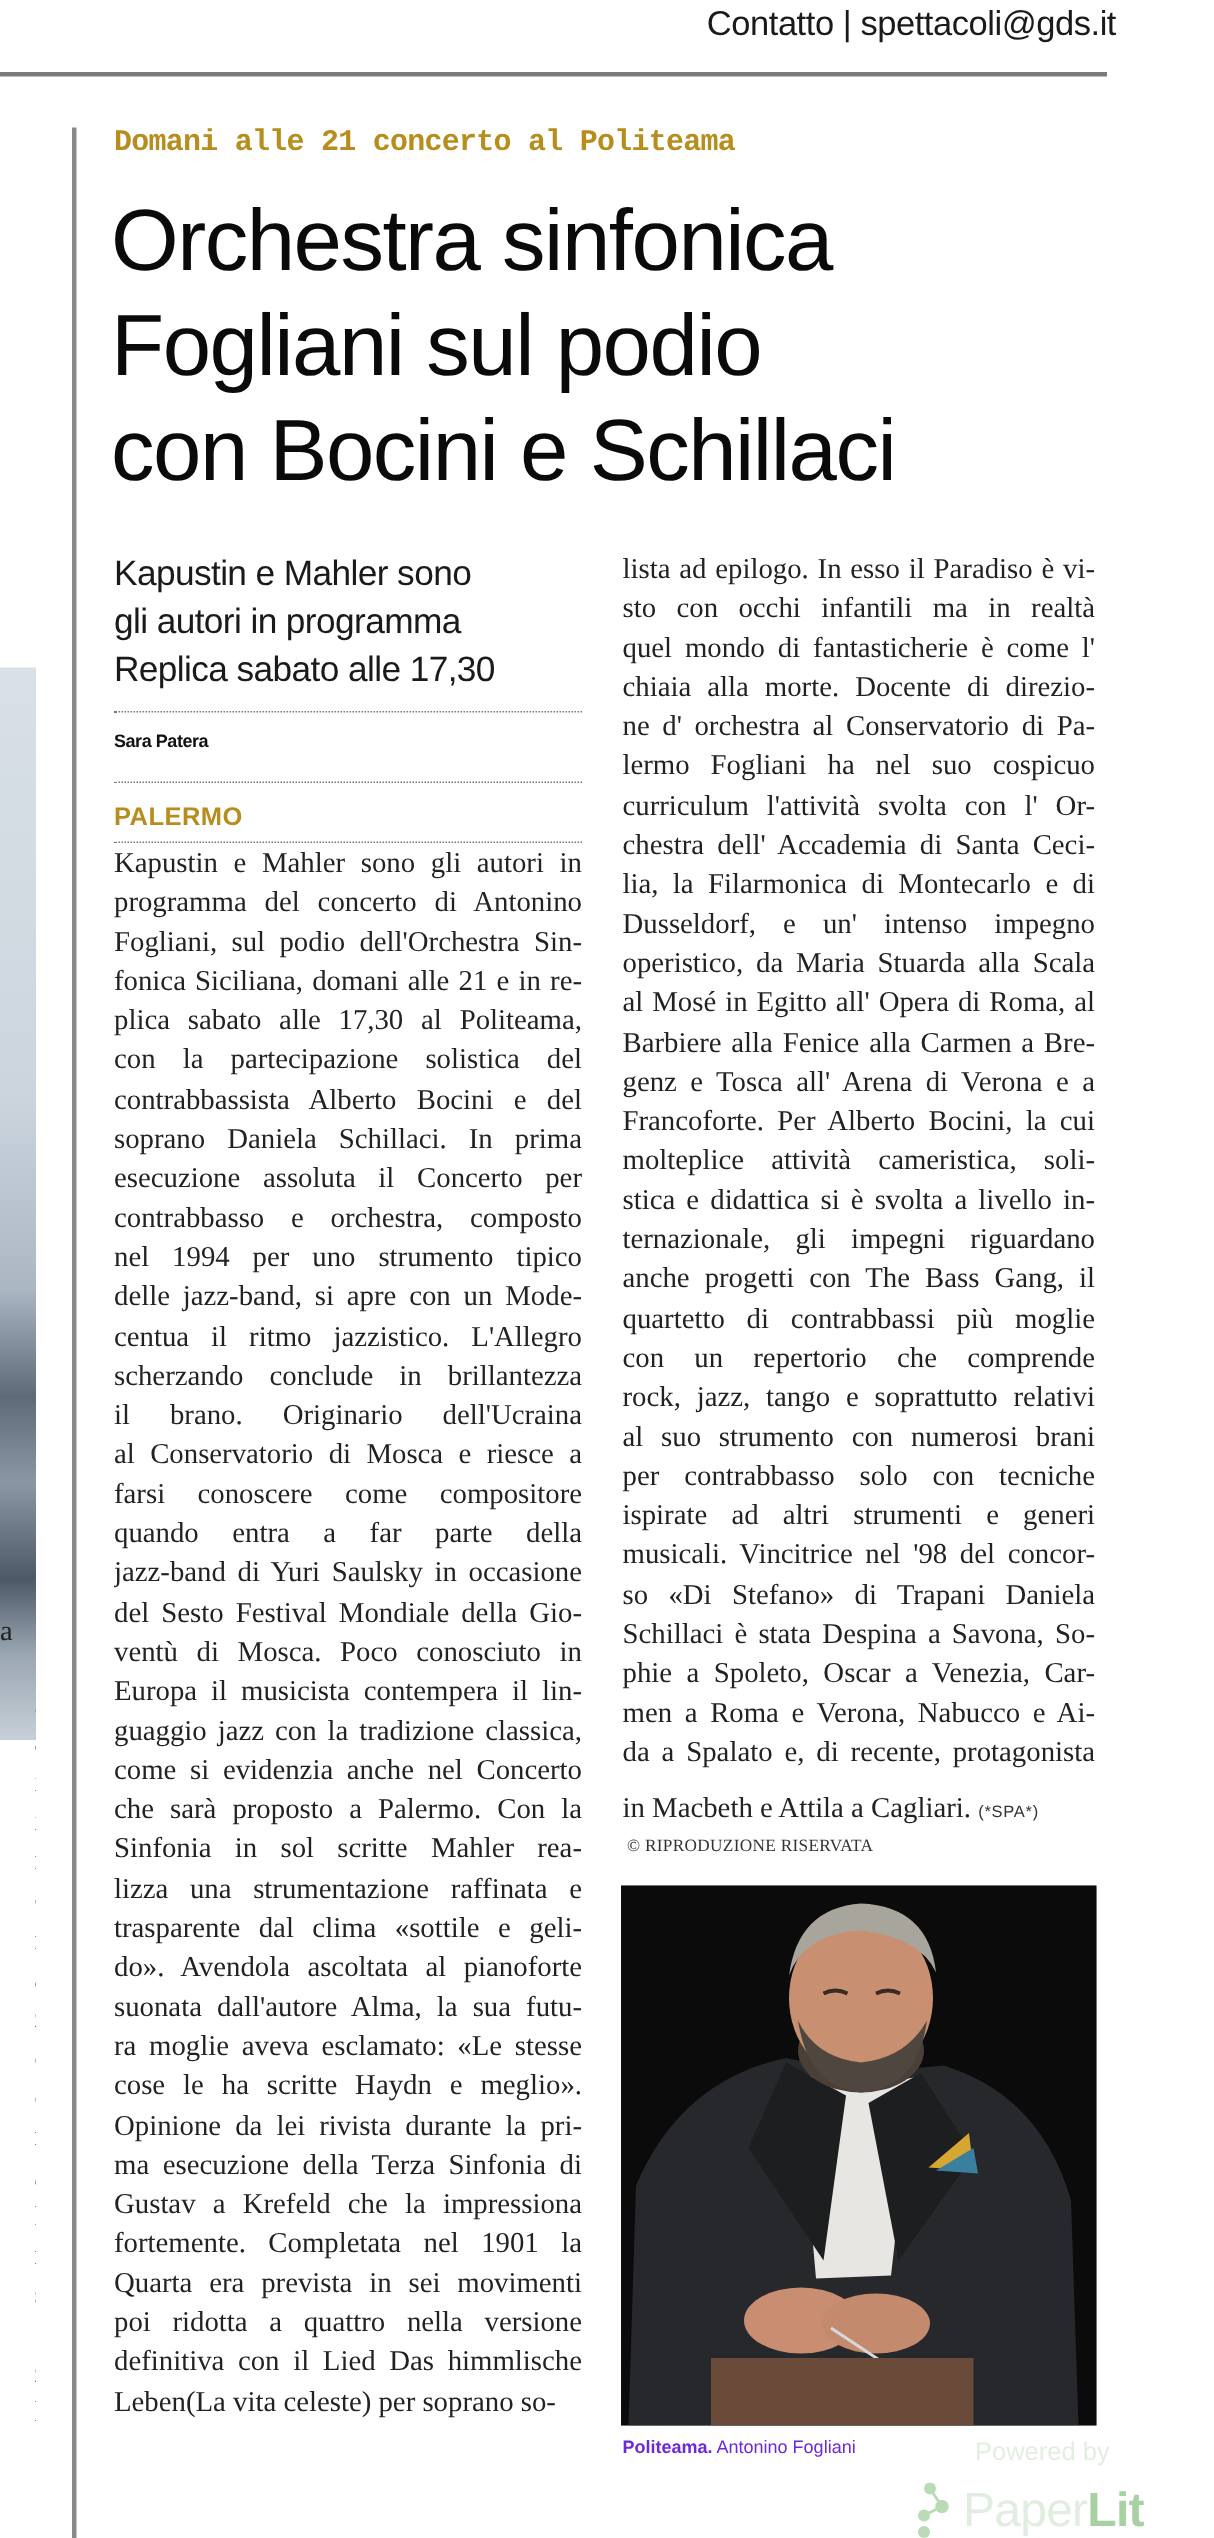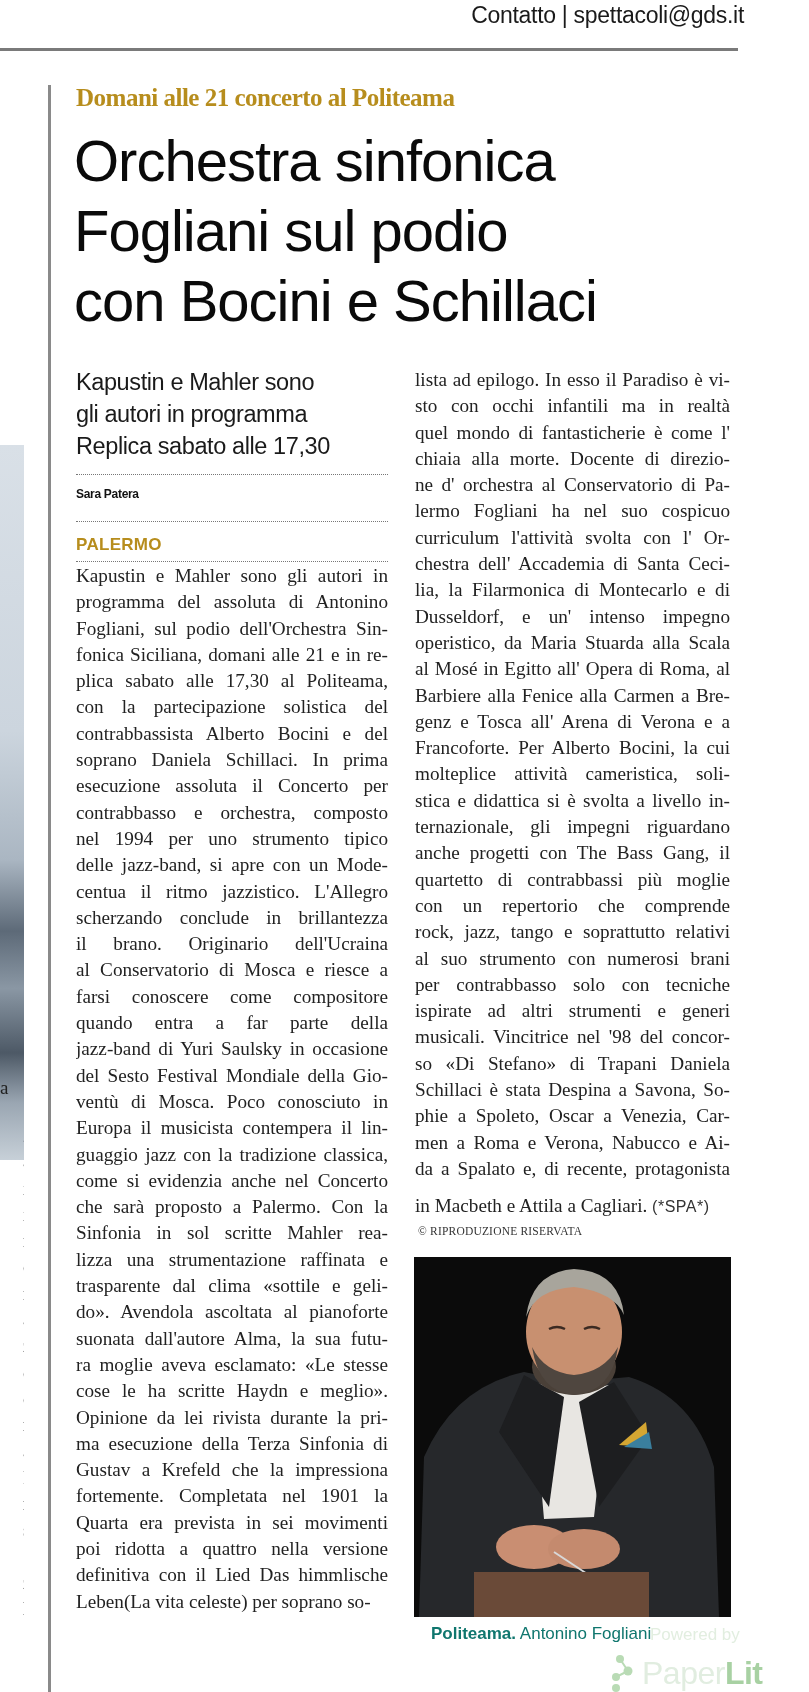--- a/index.html
+++ b/index.html
@@ -27,21 +27,21 @@
     }
     .left-frag {
       position: absolute; left: 0; width: 24px; text-align: right;
       font-family: "Liberation Serif", serif; font-size: 19px; line-height: 26.3px; color: #222;
       overflow: hidden; white-space: nowrap;
     }
     .left-frag div { height: 26.3px; margin-left: 23px; }
 
     .kicker {
       position: absolute; top: 84px; left: 76px;
-      font-family: Liberation Serif, serif; font-weight: bold; font-size: 25px;
+      font-family: Liberation Mono, monospace; font-weight: bold; font-size: 20px;
       color: #b78d1d; letter-spacing: -0.5px;
     }
     .headline {
       position: absolute; top: 126px; left: 74px; width: 680px;
       font-family: "Liberation Sans", sans-serif; font-size: 58px; line-height: 70px;
       color: #0a0a0a; letter-spacing: -1px;
     }
     .subhead {
       position: absolute; top: 366px; left: 76px; width: 320px;
       font-family: "Liberation Sans", sans-serif; font-size: 23.5px; line-height: 32px;
@@ -65,34 +65,34 @@
     }
     .body-col .ln {
       display: block; height: 26.3px; white-space: nowrap; text-align: justify;
       text-align-last: justify; overflow: hidden;
     }
     .body-col .ln.last { text-align-last: left; }
     .col1 { top: 563px; left: 76px; width: 312px; }
     .col2 { top: 367px; left: 415px; width: 315px; }
 
     .signature {
-      font-family: "Liberation Sans", sans-serif; font-size: 16px; color: #333; letter-spacing: 0.5px;
+      font-family: "Liberation Sans", sans-serif; font-size: 11px; color: #333; letter-spacing: 0.5px;
     }
     .copyright {
       position: absolute; top: 1225px; left: 418px;
       font-family: "Liberation Serif", serif; font-size: 11.5px; color: #333; letter-spacing: 0.2px;
     }
 
     .photo {
       position: absolute; top: 1257px; left: 414px; width: 317px; height: 360px;
       background: #0b0b0b; overflow: hidden;
     }
     .caption {
       position: absolute; top: 1624px; left: 415px;
-      font-family: "Liberation Sans", sans-serif; font-size: 17px; color: #0f766e; margin-left: 16px;
+      font-family: "Liberation Sans", sans-serif; font-size: 12px; color: #6d28d9;
     }
     .caption b { font-weight: bold; }
 
     .watermark {
       position: absolute; top: 1625px; left: 610px; width: 200px; height: 67px;
       font-family: "Liberation Sans", sans-serif; color: #c9e3c6;
     }
     .wm-by { position: absolute; top: 0; left: 40px; font-size: 17px; color: #e2eee0; }
     .wm-logo { position: absolute; top: 30px; left: 0; width: 28px; height: 37px; }
     .wm-text { position: absolute; top: 30px; left: 32px; font-size: 32px; letter-spacing: -0.5px; }
@@ -145,21 +145,21 @@
 </div>
 
 <div class="dotted" style="top:474px;"></div>
 <div class="byline">Sara Patera</div>
 <div class="dotted" style="top:521px;"></div>
 <div class="dateline">PALERMO</div>
 <div class="dotted" style="top:561px;"></div>
 
 <div class="body-col col1" id="col1">
     <span class="ln">Kapustin e Mahler sono gli autori in</span>
-    <span class="ln">programma del assoluta di Antonino</span>
+    <span class="ln">programma del concerto di Antonino</span>
     <span class="ln">Fogliani, sul podio dell'Orchestra Sin-</span>
     <span class="ln">fonica Siciliana, domani alle 21 e in re-</span>
     <span class="ln">plica sabato alle 17,30 al Politeama,</span>
     <span class="ln">con la partecipazione solistica del</span>
     <span class="ln">contrabbassista Alberto Bocini e del</span>
     <span class="ln">soprano Daniela Schillaci. In prima</span>
     <span class="ln">esecuzione assoluta il Concerto per</span>
     <span class="ln">contrabbasso e orchestra, composto</span>
     <span class="ln">nel 1994 per uno strumento tipico</span>
     <span class="ln">delle jazz-band, si apre con un Mode-</span>

